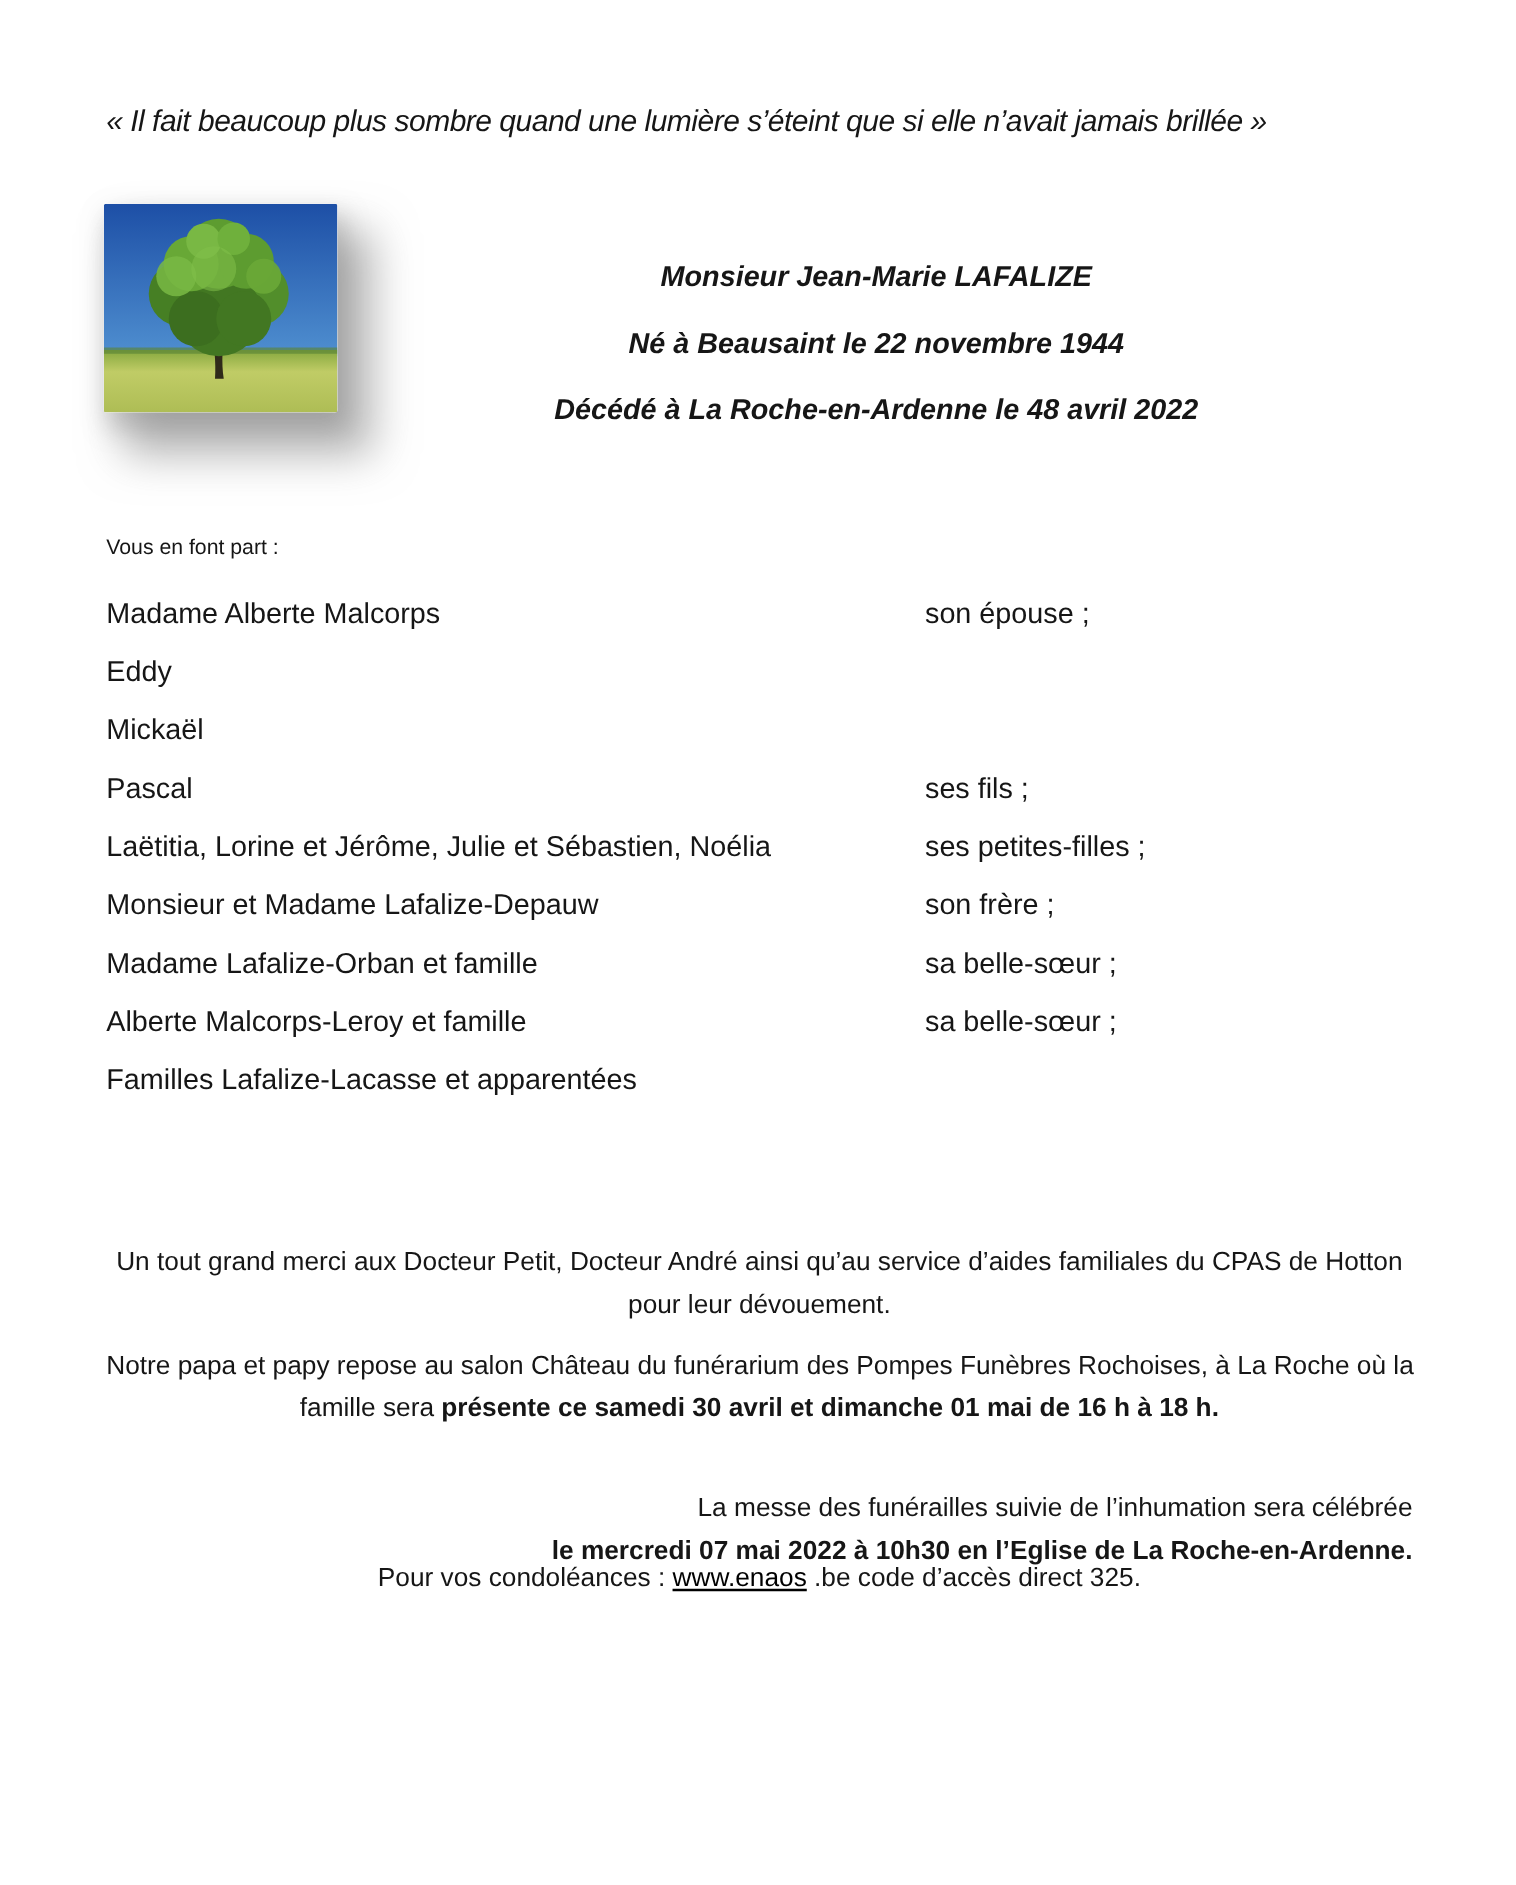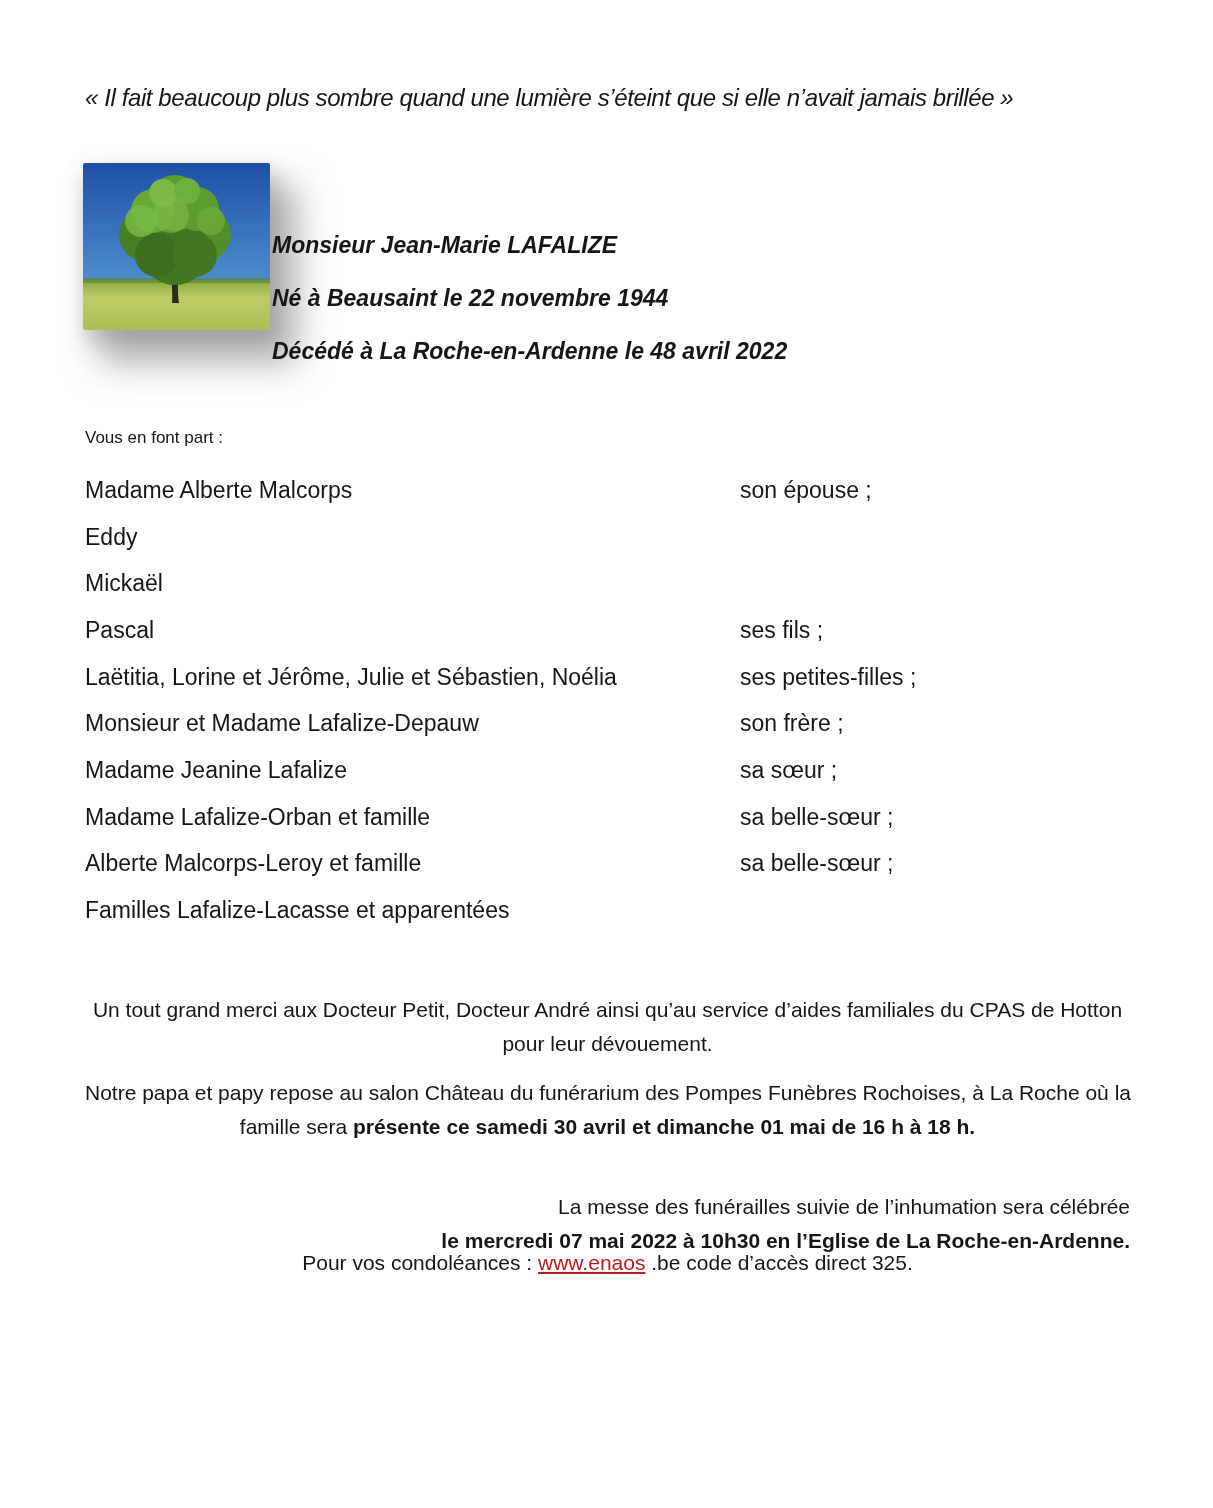--- a/index.html
+++ b/index.html
@@ -35,23 +35,23 @@
                 4px 10px 20px 2px rgba(130,130,130,0.35);
     border-radius: 2px;
     overflow: hidden;
   }
   .photo svg { display: block; width: 100%; height: 100%; }
 
   
   .header-text {
     position: absolute;
     left: 272px;
-    top: 230px;
+    top: 206px;
     width: 858px;
-    text-align: left;
+    text-align: center;
     font-weight: bold;
     font-style: italic;
     font-size: 23px;
   }
   .header-text .hline {
     line-height: 30px;
     margin-bottom: 23px;
     white-space: nowrap;
   }
 
@@ -85,21 +85,21 @@
     line-height: 34px;
   }
   .centered .cline { white-space: nowrap; }
   .thanks      { top: 993px; }
   .visitation  { top: 1076px; }
   .funeral     { top: 1190px; text-align: right; }
   .condolences { top: 1246px; }
   .bold { font-weight: bold; }
 
   .link {
-    color: #b91c1c;
+    color: #000000;
     text-decoration: underline;
     cursor: pointer;
     margin-top: 45px;
   }
 </style>
 </head>
 <body>
 
 <div class="page">
 
@@ -169,24 +169,20 @@
     </div>
     <div class="row">
       <span class="name">Laëtitia, Lorine et Jérôme, Julie et Sébastien, Noélia</span>
       <span class="rel">ses petites-filles ;</span>
     </div>
     <div class="row">
       <span class="name">Monsieur et Madame Lafalize-Depauw</span>
       <span class="rel">son frère ;</span>
     </div>
     <div class="row">
-      <span class="name">Madame Jeanine Lafalize</span>
-      <span class="rel">sa sœur ;</span>
-    </div>
-    <div class="row">
       <span class="name">Madame Lafalize-Orban et famille</span>
       <span class="rel">sa belle-sœur ;</span>
     </div>
     <div class="row">
       <span class="name">Alberte Malcorps-Leroy et famille</span>
       <span class="rel">sa belle-sœur ;</span>
     </div>
     <div class="row">
       <span class="name">Familles Lafalize-Lacasse et apparentées</span>
       <span class="rel"></span>

